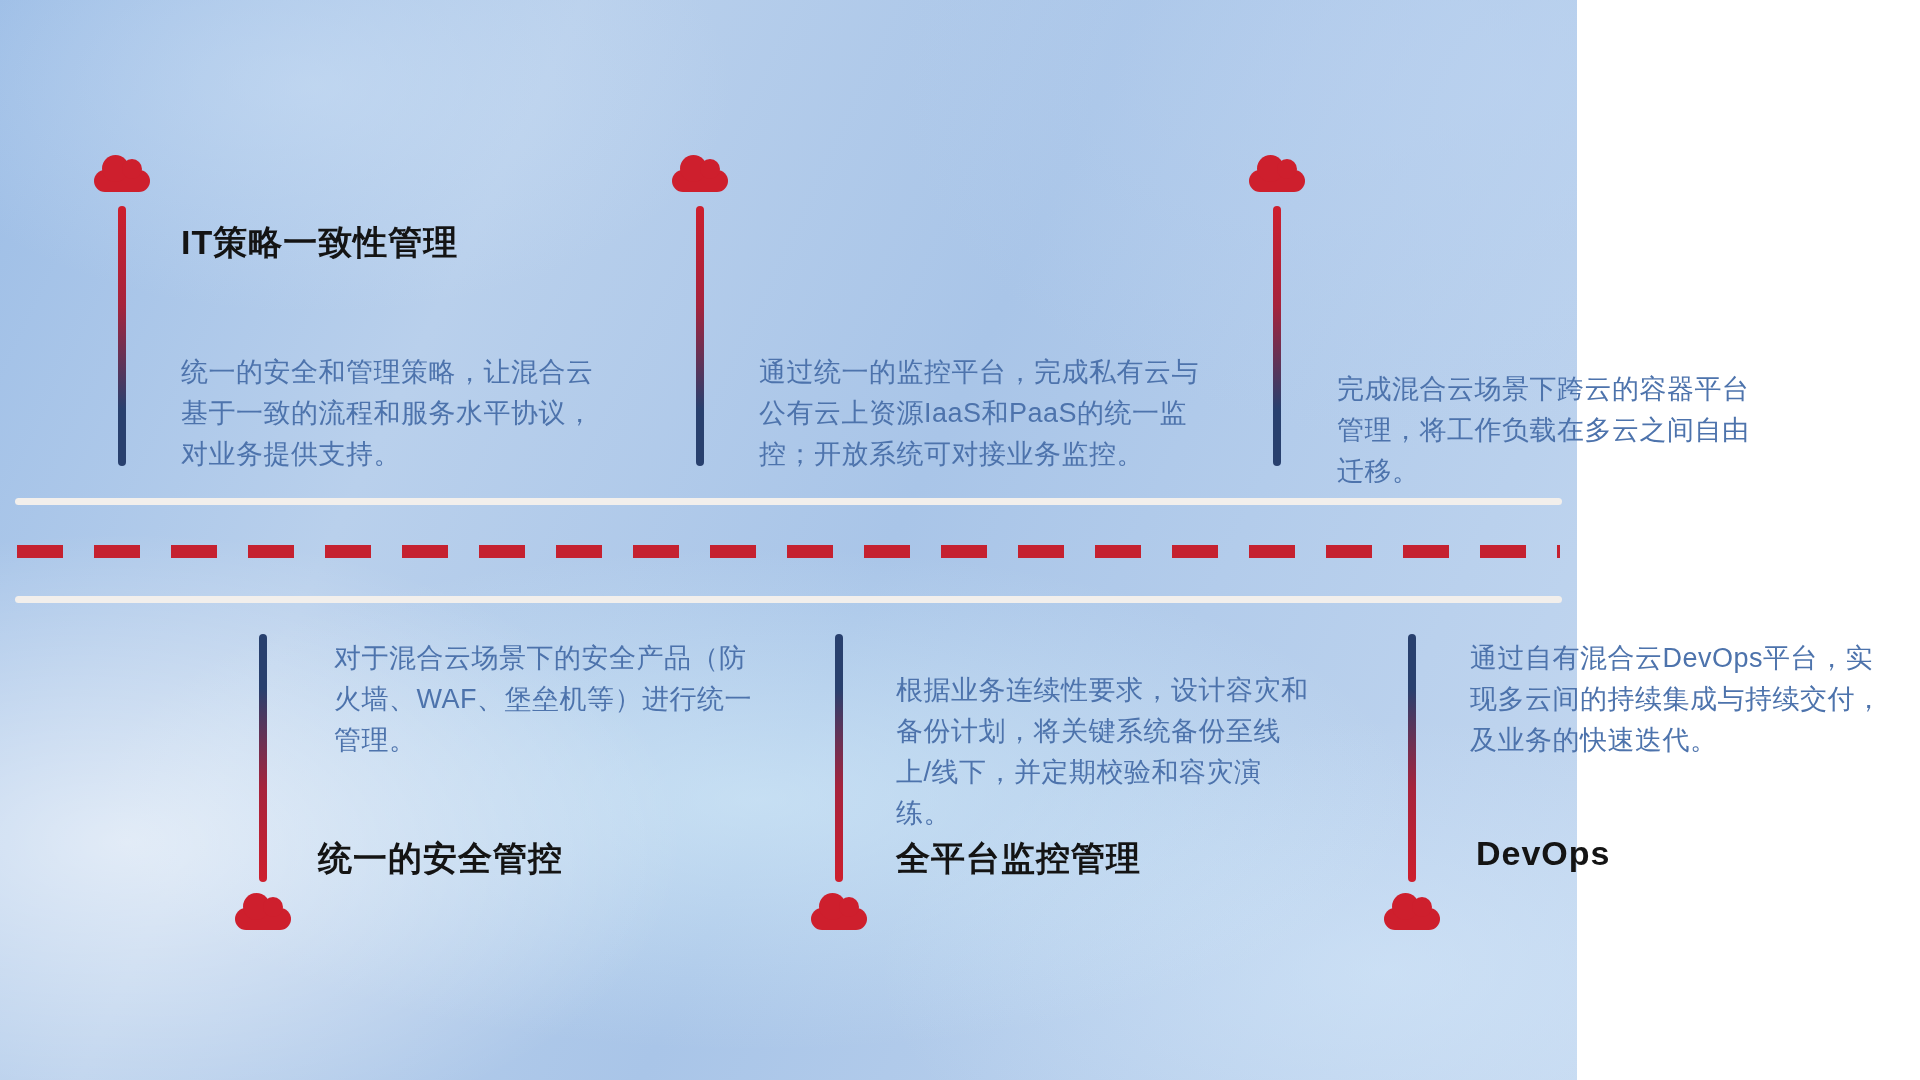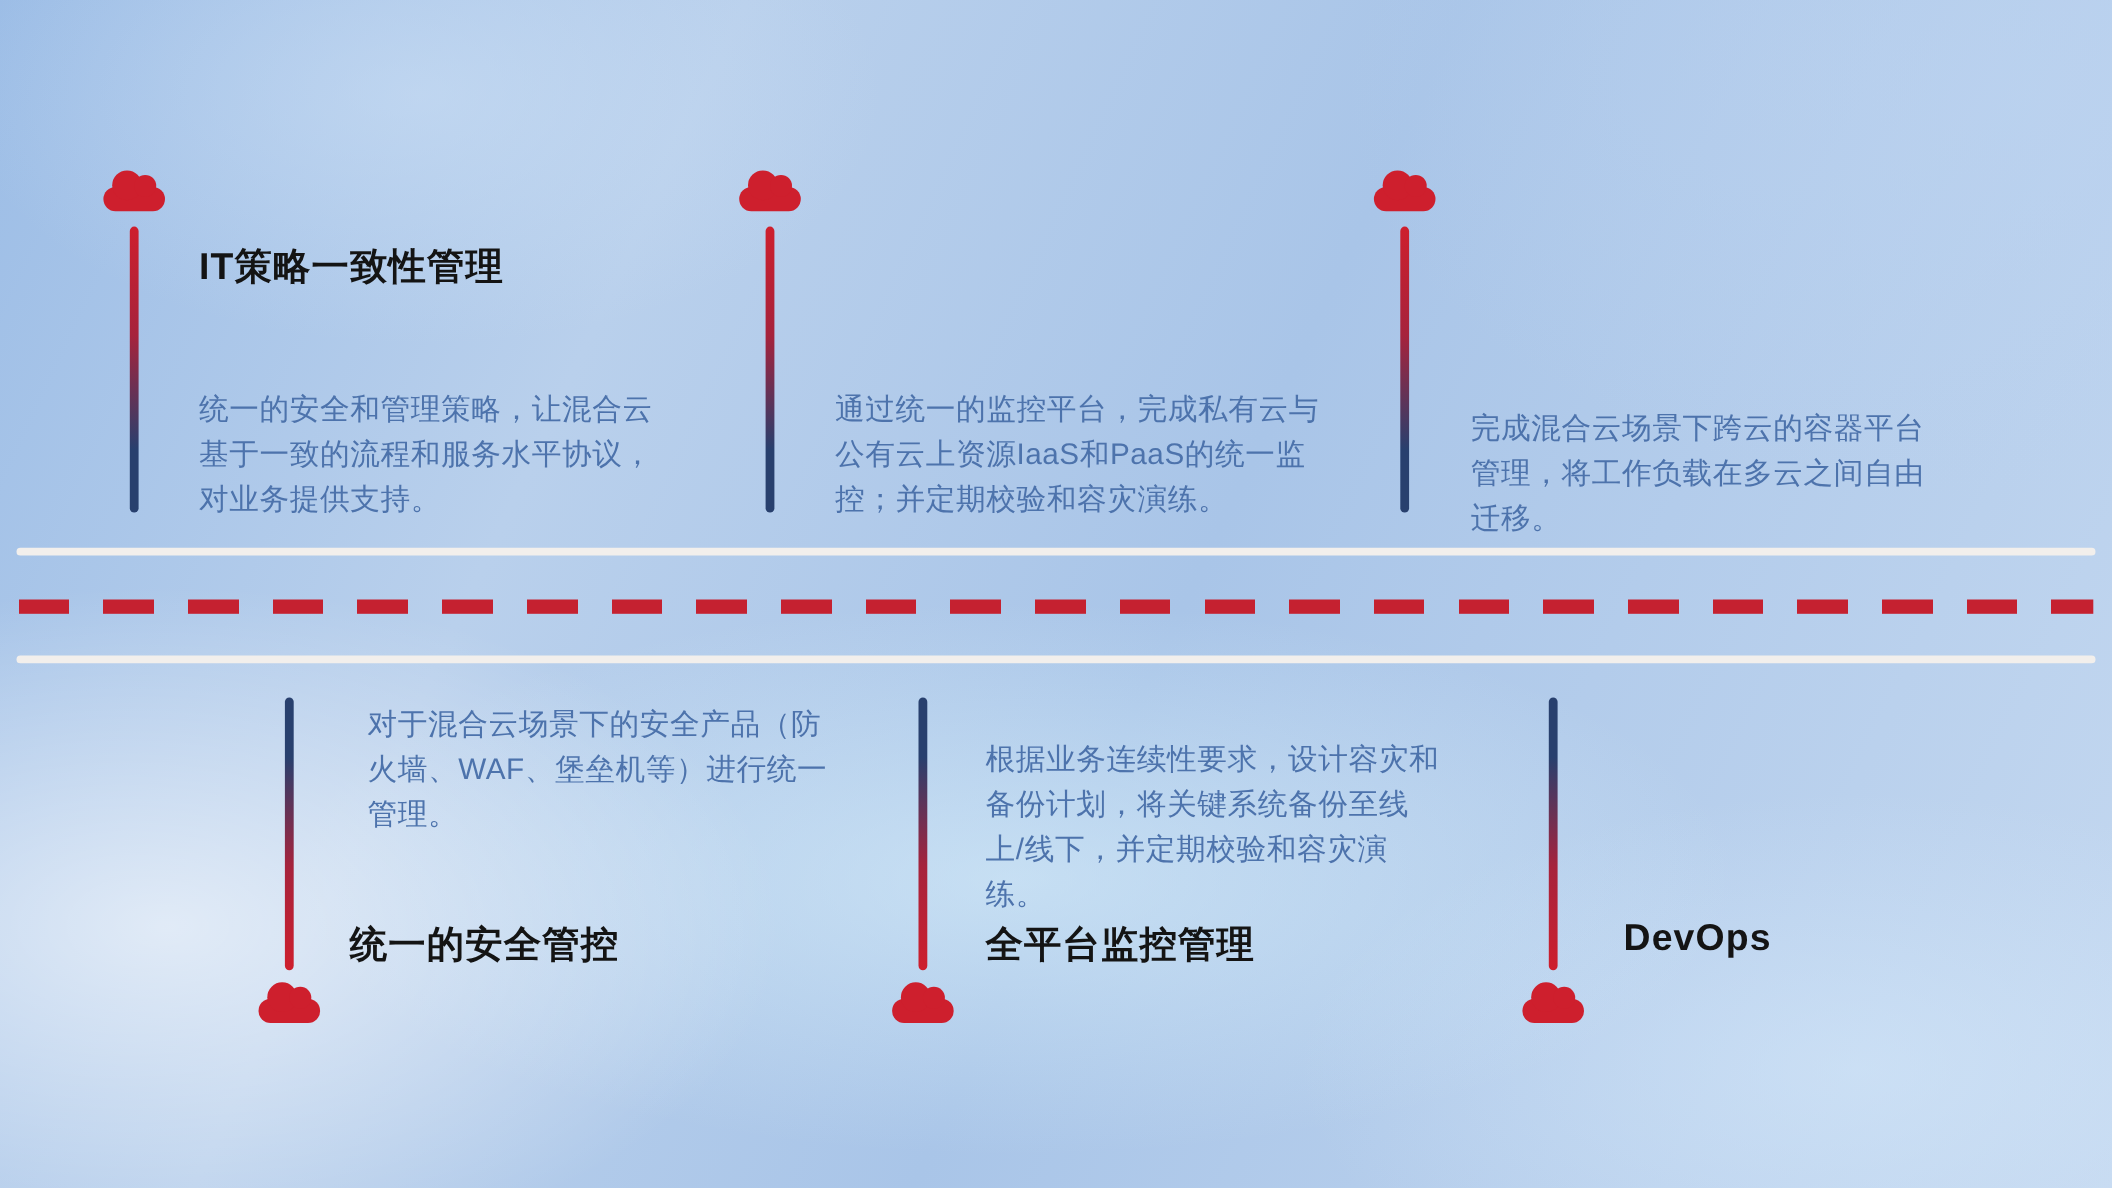--- a/index.html
+++ b/index.html
@@ -1,21 +1,21 @@
 <!DOCTYPE html>
 <html style="--cloud-red: #ce1f2d; --dash-red: #c52130; --line-navy: #28406e; --road-white: #f2efec; --title-text: #141414; --description-text: #4d73ac;"><head>
 <meta charset="utf-8">
 <style>
   * { margin:0; padding:0; box-sizing:border-box; }
   html,body { width:1920px; height:1080px; overflow:hidden; }
   body {
     font-family:"Liberation Sans","DejaVu Sans",sans-serif;
   }
   .stage {
-    position:relative; width:1920px; height:1080px;
+    position:relative; width:1577px; height:1080px;
     background:
       radial-gradient(900px 500px at 8% 78%,  rgba(255,255,255,0.60), rgba(255,255,255,0) 62%),
       radial-gradient(1100px 420px at 48% 74%, rgba(222,244,252,0.55), rgba(222,244,252,0) 60%),
       radial-gradient(850px 420px at 88% 90%, rgba(214,233,250,0.55), rgba(214,233,250,0) 60%),
       radial-gradient(1000px 600px at 96% 8%, rgba(188,211,240,0.65), rgba(188,211,240,0) 62%),
       radial-gradient(700px 380px at 20% 8%,  rgba(205,224,245,0.55), rgba(205,224,245,0) 60%),
       linear-gradient(115deg, #9cbde6 0%, #b9d0ec 28%, #a9c5e8 55%, #c4d8f0 100%);
   }
 
   
@@ -78,33 +78,34 @@
   <div class="road-dashes"></div>
   <div class="road-line bottom"></div>
 
   <div class="cloud" style="left:94px;  top:170px;"></div>
   <div class="stem down" style="left:118px; top:206px; height:260px;"></div>
   <div class="item-title" style="left:181px; top:220px;">IT策略一致性管理</div>
   <div class="item-desc" style="left:181px; top:352px; width:414px;">统一的安全和管理策略，让混合云基于一致的流程和服务水平协议，对业务提供支持。</div>
 
   <div class="cloud" style="left:672px; top:170px;"></div>
   <div class="stem down" style="left:696px; top:206px; height:260px;"></div>
-  <div class="item-desc" style="left:759px; top:352px; width:444px;">通过统一的监控平台，完成私有云与公有云上资源IaaS和PaaS的统一监控；并定期校验和容灾演练。</div>
+  <div class="item-desc" style="left:759px; top:352px; width:444px;">通过统一的监控平台，完成私有云与公有云上资源IaaS和PaaS的统一监控；开放系统可对接业务监控。</div>
 
   <div class="cloud" style="left:1249px; top:170px;"></div>
   <div class="stem down" style="left:1273px; top:206px; height:260px;"></div>
   <div class="item-desc" style="left:1337px; top:352px; width:414px;margin-top:17px;">完成混合云场景下跨云的容器平台管理，将工作负载在多云之间自由迁移。</div>
 
   <div class="stem up" style="left:259px; top:634px; height:248px;"></div>
   <div class="cloud" style="left:235px; top:908px;"></div>
   <div class="item-desc" style="left:318px; top:638px; width:420px;margin-left:16px;">对于混合云场景下的安全产品（防火墙、WAF、堡垒机等）进行统一管理。</div>
   <div class="item-title" style="left:318px; top:836px;">统一的安全管控</div>
 
   <div class="stem up" style="left:835px; top:634px; height:248px;"></div>
   <div class="cloud" style="left:811px; top:908px;"></div>
   <div class="item-desc" style="left:896px; top:638px; width:420px;margin-top:32px;">根据业务连续性要求，设计容灾和备份计划，将关键系统备份至线上/线下，并定期校验和容灾演练。</div>
   <div class="item-title" style="left:896px; top:836px;">全平台监控管理</div>
 
   <div class="stem up" style="left:1408px; top:634px; height:248px;"></div>
   <div class="cloud" style="left:1384px; top:908px;"></div>
+  <div class="item-desc" style="left:1470px; top:638px; width:414px;">通过自有混合云DevOps平台，实现多云间的持续集成与持续交付，及业务的快速迭代。</div>
   <div class="item-title" style="left:1476px; top:834px;">DevOps</div>
 
 </div>
 
 </body></html>

